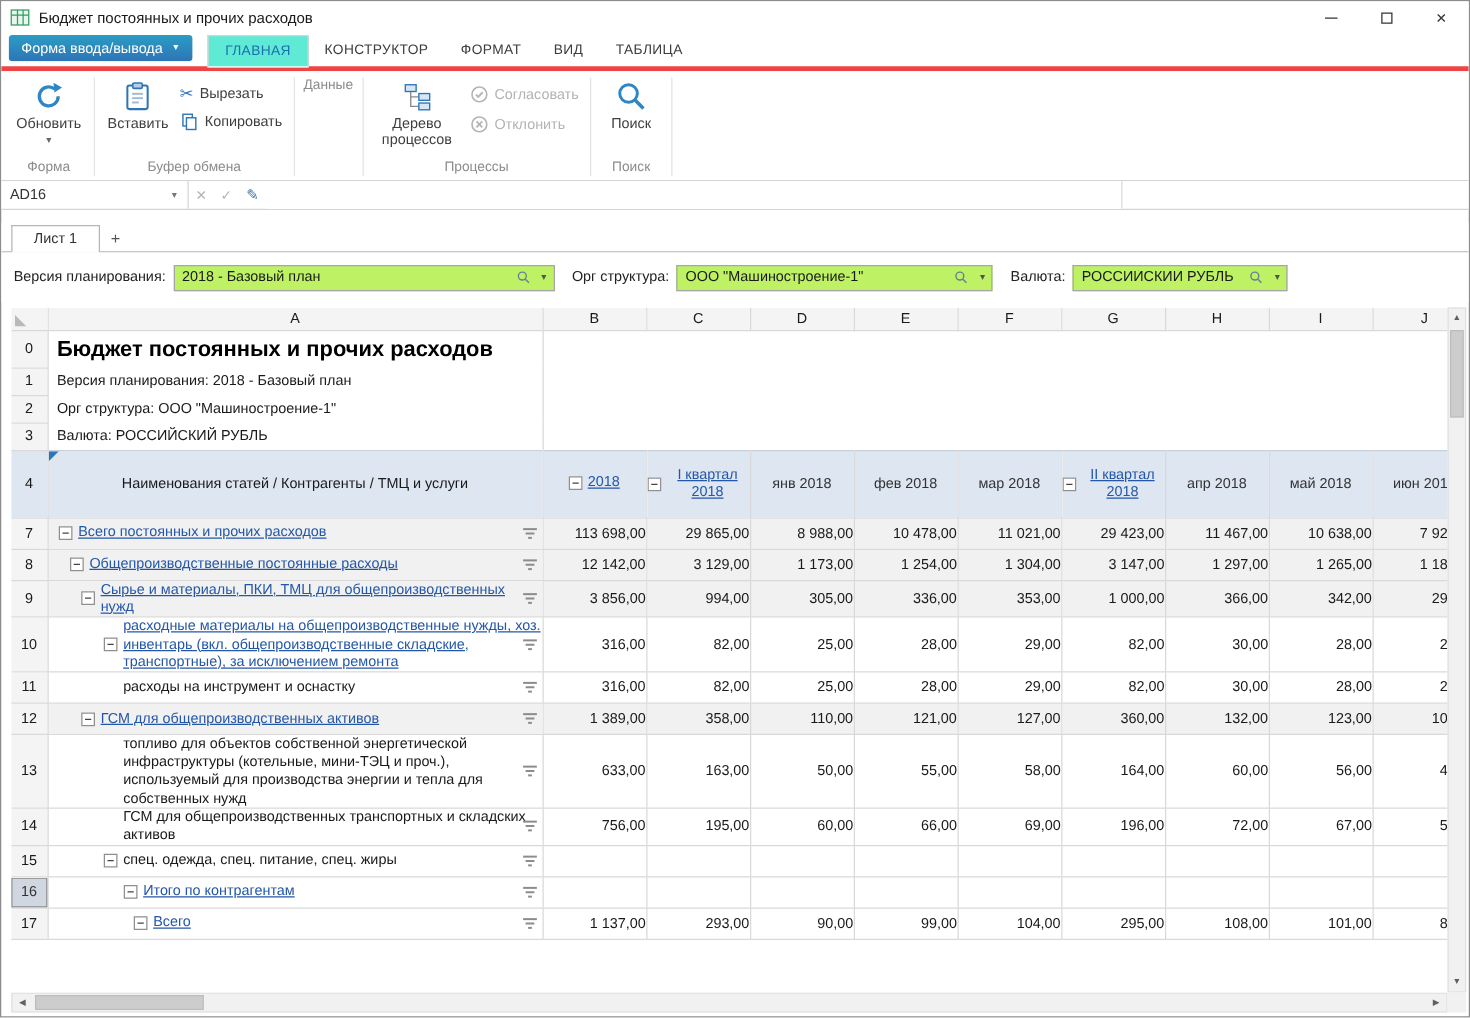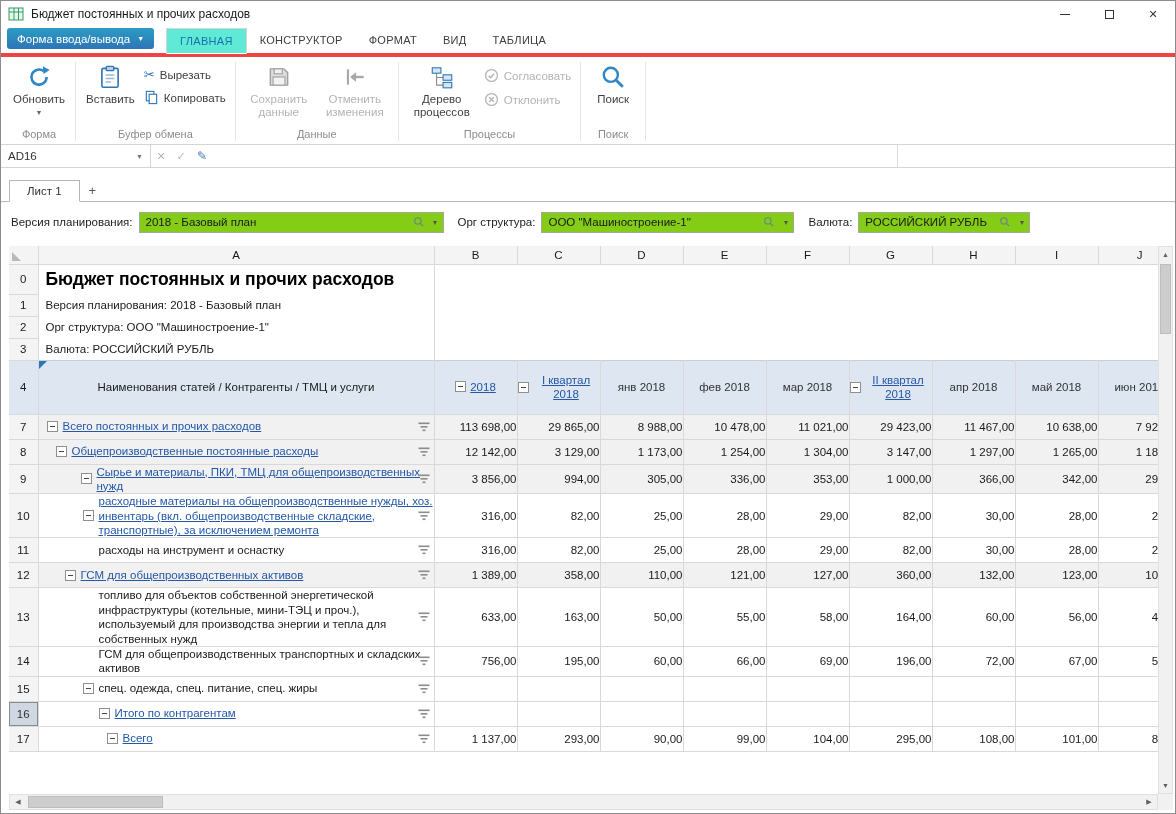--- a/index.html
+++ b/index.html
@@ -48,21 +48,21 @@
 
   
   .sheettabs { margin-top:10px; height:24px; display:flex; align-items:flex-end; padding-left:8px; border-bottom:1px solid #b6b6b6; background:#fff; }
   .stab { background:#fff; border:1px solid #b6b6b6; border-bottom:1px solid #fff; margin-bottom:-1px; padding:4px 17px; font-size:11.5px; color:#333; }
   .stabadd { padding:3px 9px; font-size:13px; color:#555; }
 
   
   .filterbar { height:40px; display:flex; align-items:center; padding-left:10px; font-size:11.5px; color:#222; background:#fff; white-space:nowrap; }
   .flabel { margin-right:6px; }
   .flabel + .combo { margin-right:14px; }
-  .combo { height:21px; border:1px solid #a6a6a6; background:#84cc16; display:flex; align-items:center; }
+  .combo { height:21px; border:1px solid #a6a6a6; background:#bef264; display:flex; align-items:center; }
   .combo .val { padding:0 6px; flex:1; overflow:hidden; font-size:11.5px; color:#1a1a1a; }
   .combo .mag { width:18px; display:flex; justify-content:center; align-items:center; }
   .combo .dd { width:15px; height:100%; display:flex; align-items:center; justify-content:center; font-size:7px; color:#555; }
   .c1 { width:305px; } .c2 { width:253px; } .c3 { width:172px; }
 
   
   .gridzone { position:relative; margin:4px 0 0 8px; width:1149px; height:548px; overflow:hidden; background:#fff; }
   table.grid { border-collapse:collapse; table-layout:fixed; width:1172px; background:#fff; }
   table.grid td { border-right:1px solid #d9d9d9; border-bottom:1px solid #d9d9d9; font-size:11.5px; color:#1a1a1a; padding:0; overflow:hidden; vertical-align:middle; }
   td.ch { height:18px; background:#f4f4f4; color:#9b9b9b; text-align:center; font-size:11px; border-color:#d0d0d0; }
@@ -181,38 +181,20 @@
             </svg>
             <span>Копировать</span>
           </div>
         </div>
       </div>
       <div class="glabel">Буфер обмена</div>
     </div>
     <div class="gsep"></div>
 
     <div class="rgroup">
-      <div class="rbtns">
-        <div class="bigbtn disabled">
-          <svg width="26" height="26" viewBox="0 0 24 24">
-            <path d="M4 4.5h12.5L20 8v11.5H4z" fill="#dcdcdc" stroke="#a0a0a0" stroke-width="1.3"></path>
-            <rect x="7.5" y="4.5" width="7.5" height="4.5" fill="#f2f2f2" stroke="#a0a0a0"></rect>
-            <rect x="6.5" y="12" width="11" height="7.5" fill="#f2f2f2" stroke="#a0a0a0"></rect>
-          </svg>
-          <span class="lbl">Сохранить данные</span>
-        </div>
-        <div class="bigbtn disabled">
-          <svg width="26" height="26" viewBox="0 0 24 24">
-            <line x1="5.5" y1="5" x2="5.5" y2="19" stroke="#a8a8a8" stroke-width="2"></line>
-            <line x1="20" y1="12" x2="11" y2="12" stroke="#a8a8a8" stroke-width="2.2"></line>
-            <polygon points="13,7.5 13,16.5 7.5,12" fill="#a8a8a8"></polygon>
-          </svg>
-          <span class="lbl">Отменить изменения</span>
-        </div>
-      </div>
       <div class="glabel">Данные</div>
     </div>
     <div class="gsep"></div>
 
     <div class="rgroup">
       <div class="rbtns">
         <div class="bigbtn">
           <svg width="26" height="26" viewBox="0 0 24 24">
             <path d="M7 8.5v11h6 M7 12.5h6" stroke="#8a8a8a" fill="none"></path>
             <rect x="3" y="3.5" width="8" height="5" fill="#d7e6f4" stroke="#2e75b6"></rect>
@@ -437,21 +419,21 @@
             <td class="num">1 254,00</td>
             <td class="num">1 304,00</td>
             <td class="num">3 147,00</td>
             <td class="num">1 297,00</td>
             <td class="num">1 265,00</td>
             <td class="num">1 180,00</td>
           </tr>
           <tr class="datarow shaded">
             <td class="rh">9</td>
             <td class="namecell">
-              <span class="nc" style="padding-left:42px">
+              <span class="nc" style="padding-left:26px">
                 <span class="cbox"></span>
                 <span class="rlink">Сырье и материалы, ПКИ, ТМЦ для общепроизводственных нужд</span>
               </span>
               <svg class="funnel" viewBox="0 0 12 12" width="12" height="12">
                 <rect x="0.5" y="1.5" width="11" height="1.6" fill="#8c8c8c"></rect>
                 <rect x="2.5" y="5" width="7" height="1.6" fill="#8c8c8c"></rect>
                 <rect x="4.5" y="8.5" width="3" height="1.6" fill="#8c8c8c"></rect>
               </svg>
             </td>
             <td class="num">3 856,00</td>

